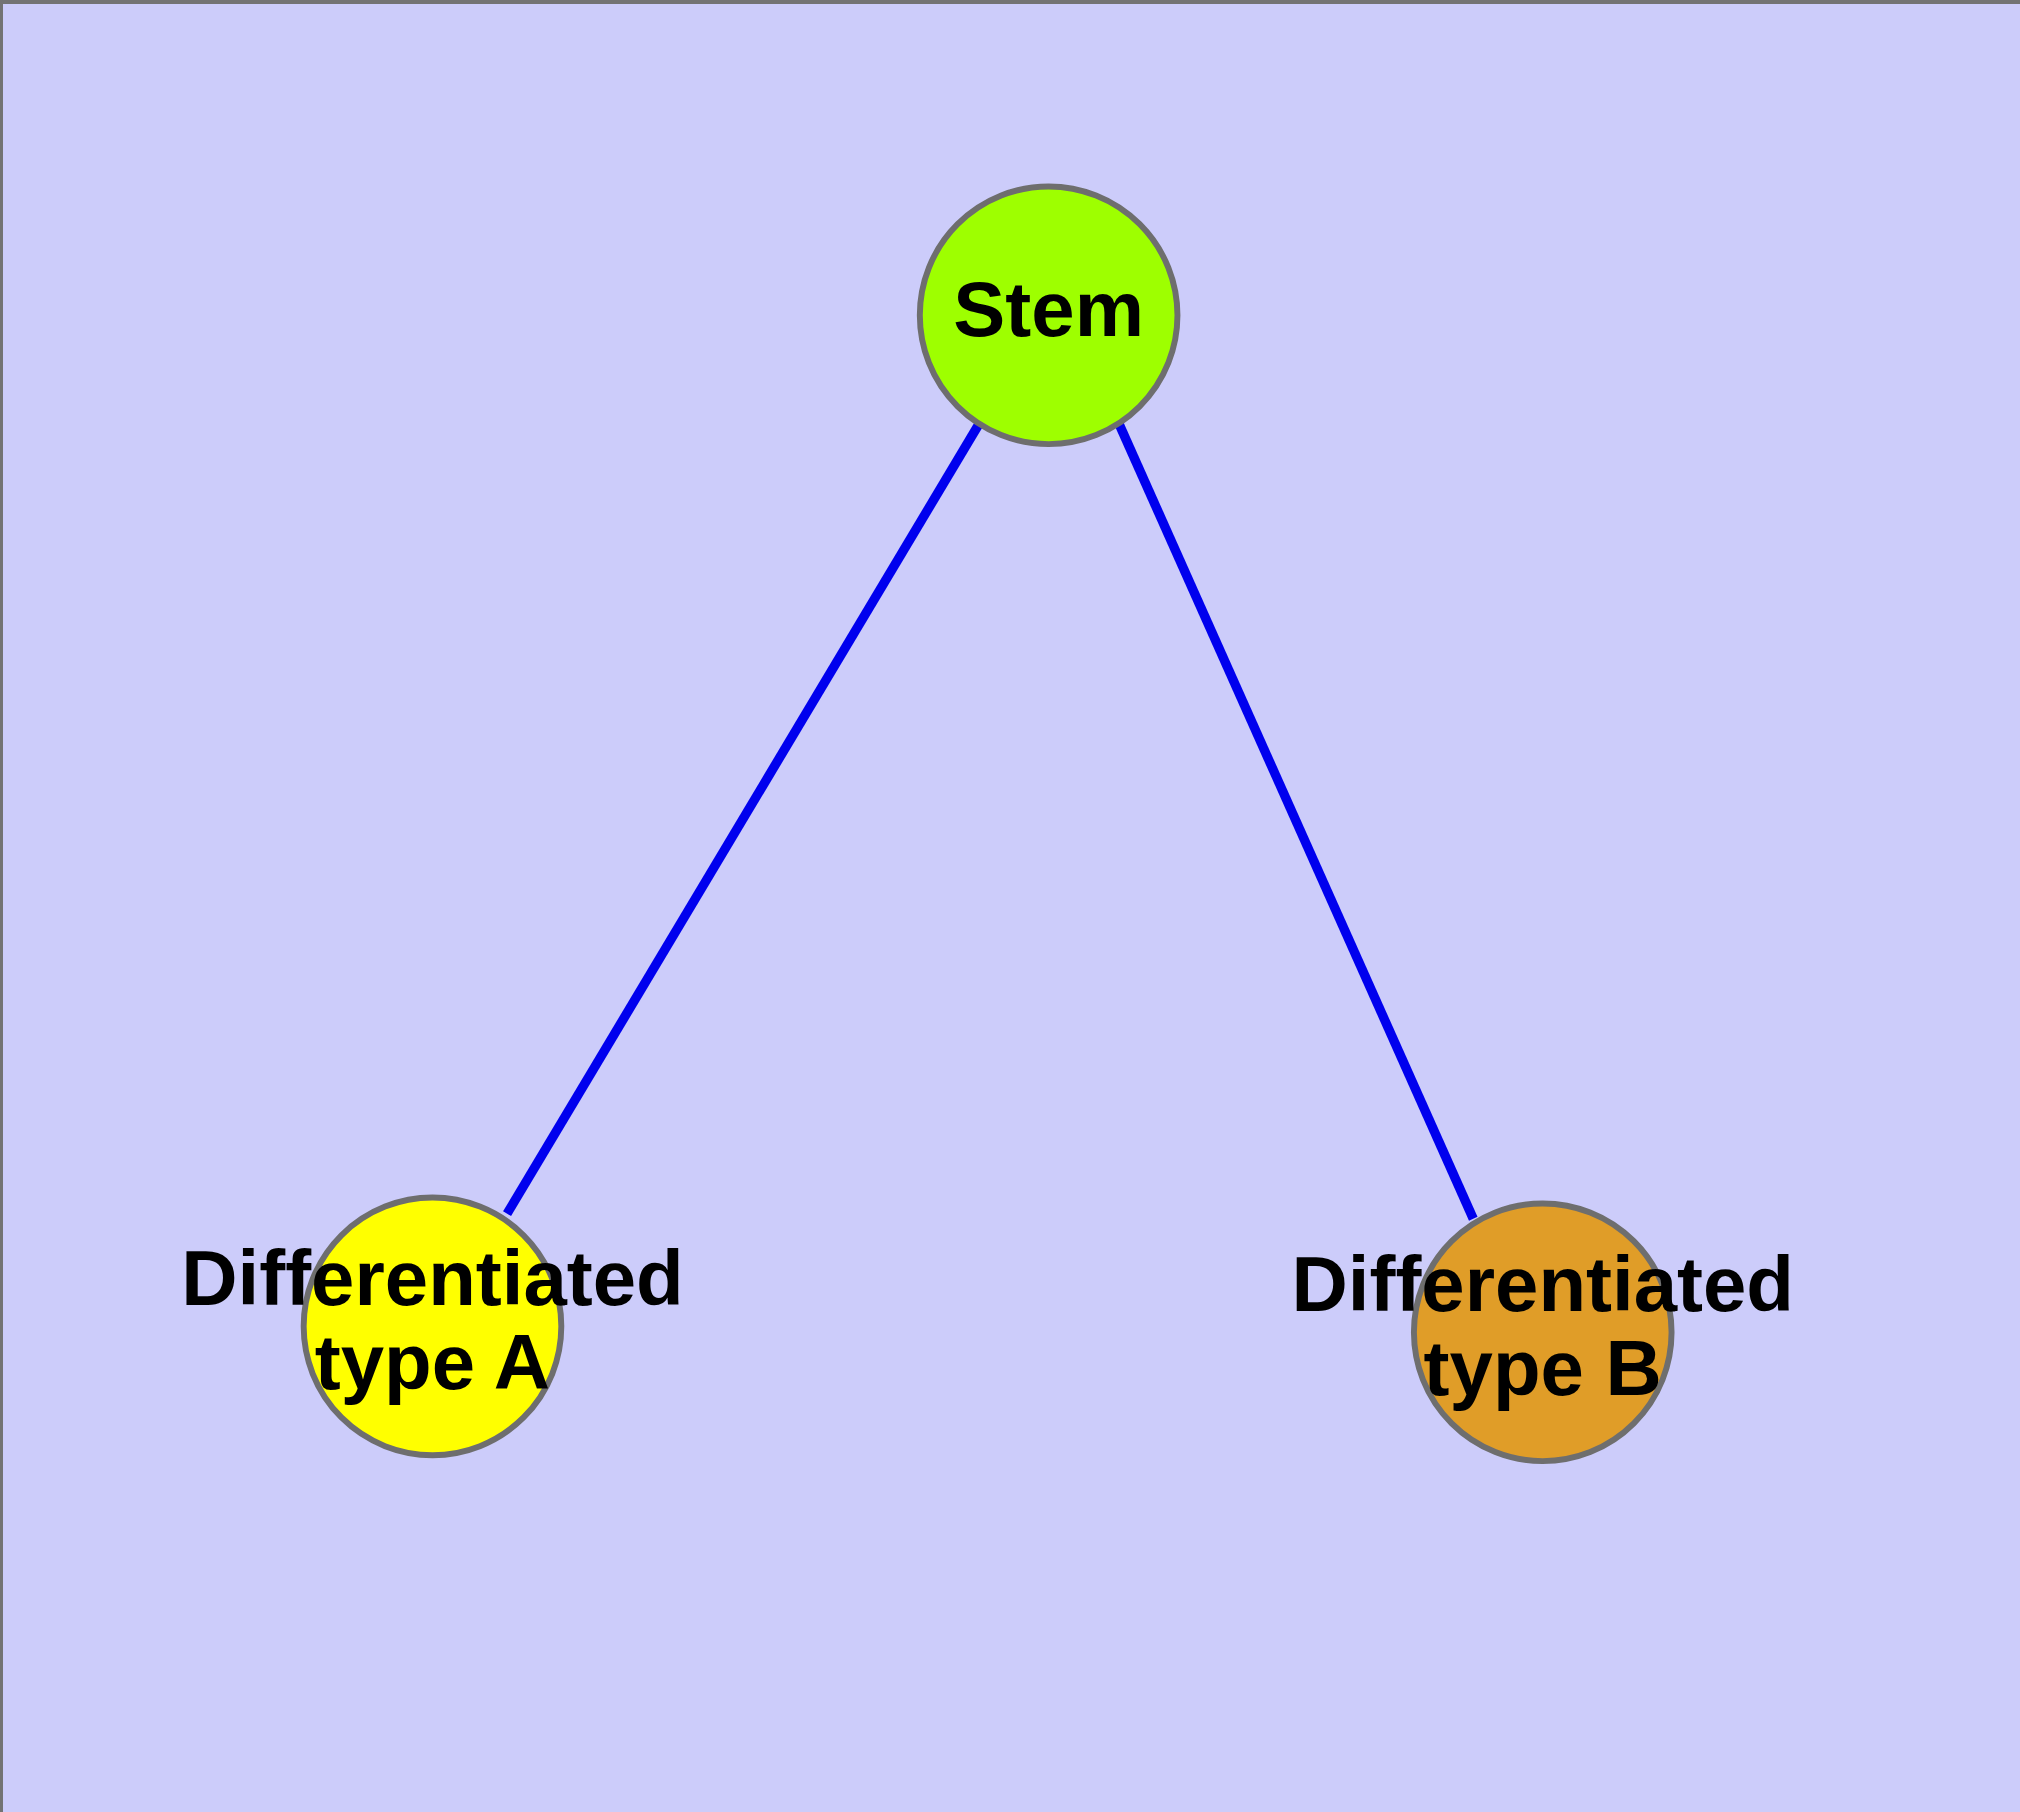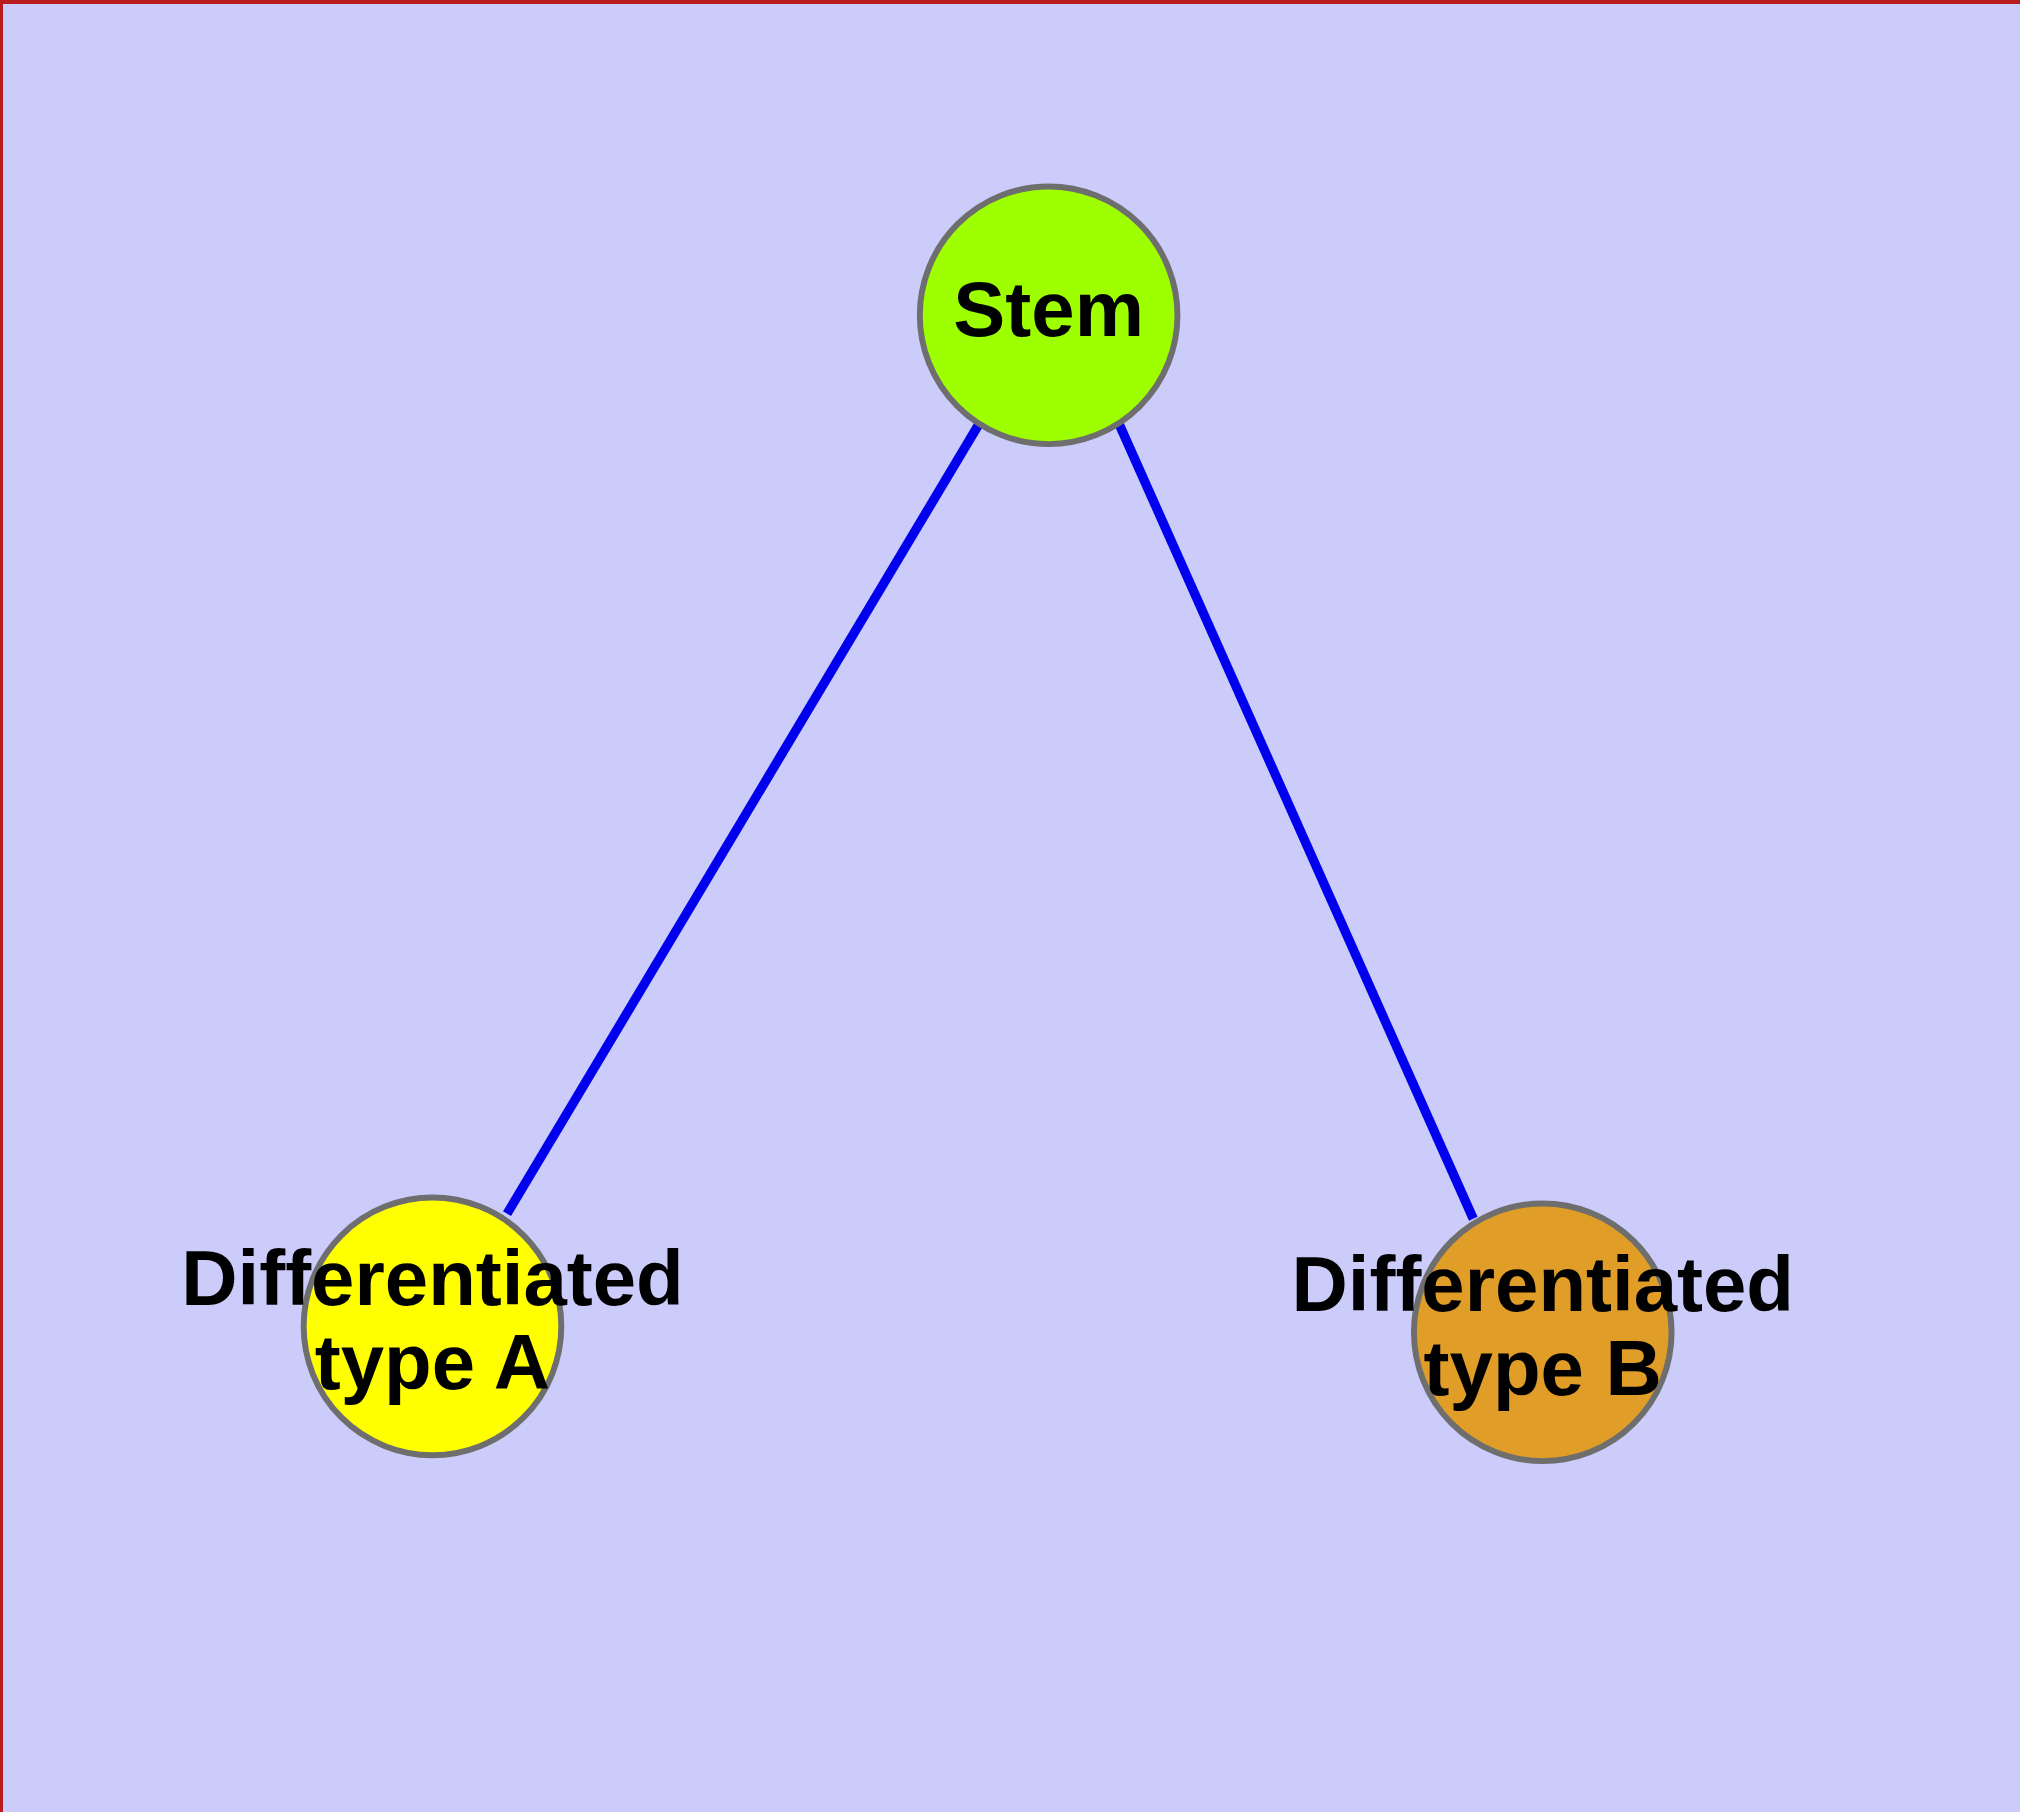--- a/index.html
+++ b/index.html
@@ -47,21 +47,21 @@
     font-weight: bold;
     font-size: 92px;
     fill: #000000;
     text-anchor: middle;
     dominant-baseline: middle;
   }
 </style>
 </head>
 <body>
 
-<div id="canvas" style="background: #b91c1c;">
+<div id="canvas" style="background: #737373;">
   <div id="plot-area" style="background: rgb(204, 204, 250);"></div>
 
   <svg id="graph-svg" viewBox="0 0 2384 2138">
 
     <g>
       <line class="edge-line" x1="1155" y1="500" x2="598" y2="1432" stroke="#0000ee" stroke-width="11"></line>
       <line class="edge-line" x1="1320" y1="500" x2="1738" y2="1438" stroke="#0000ee" stroke-width="11"></line>
     </g>
 
     <g>

